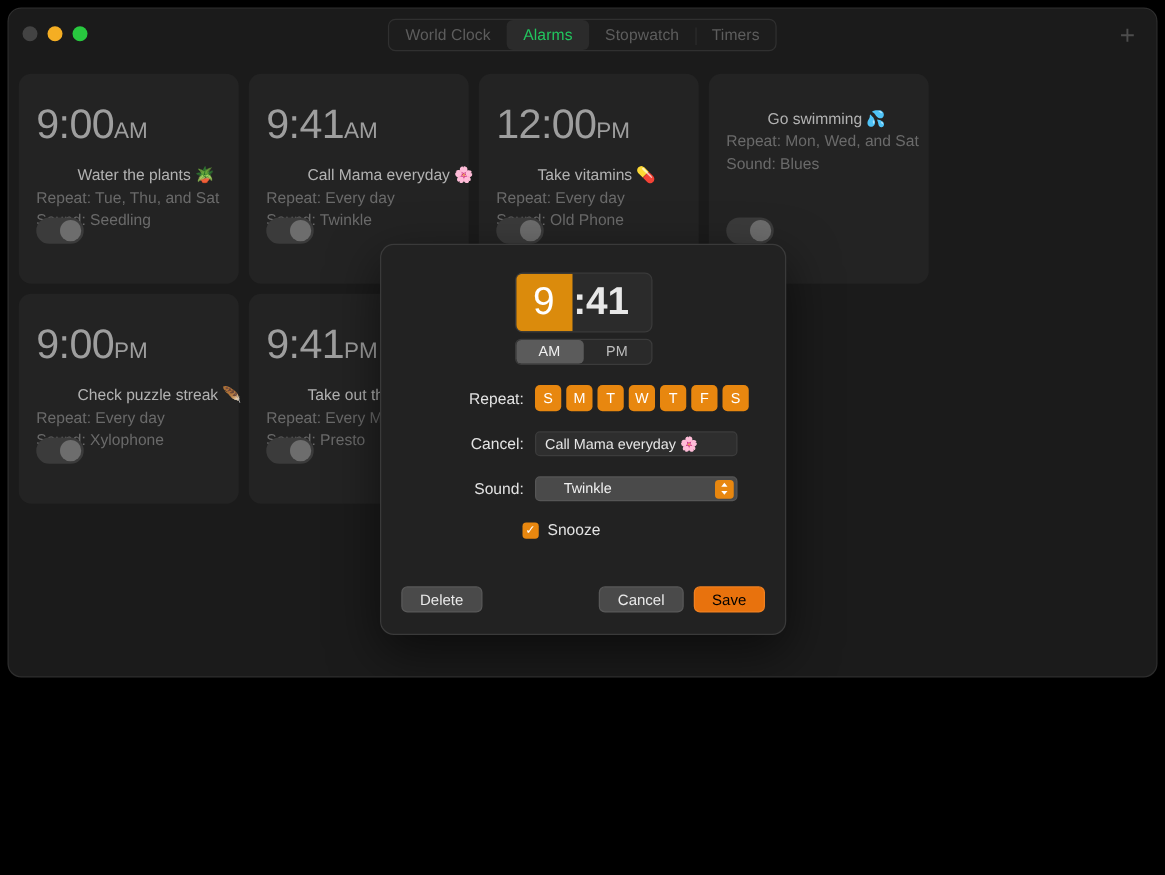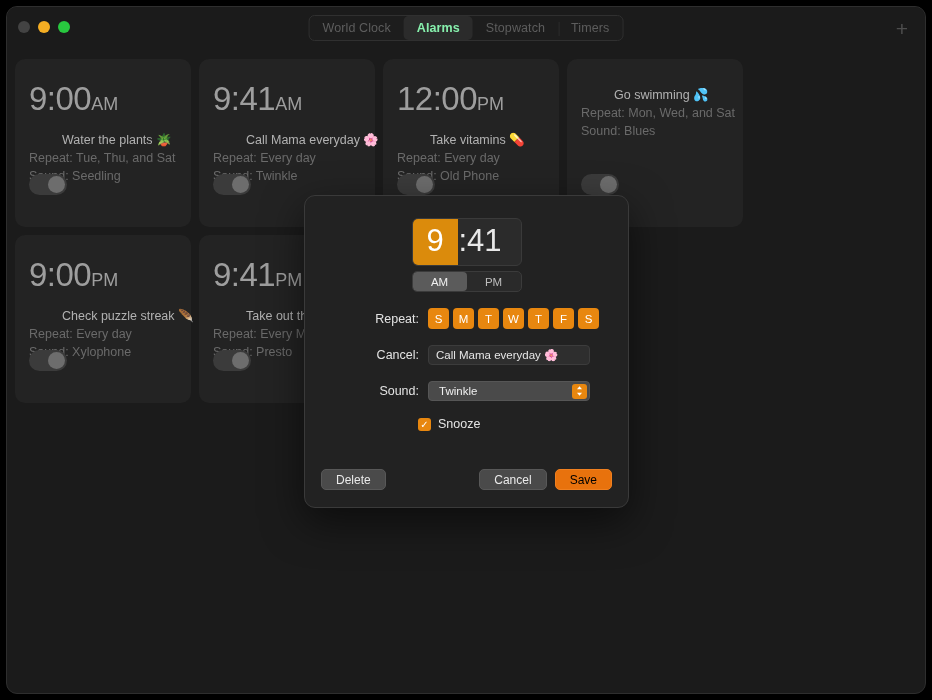--- a/index.html
+++ b/index.html
@@ -5,21 +5,21 @@
   * { box-sizing: border-box; margin: 0; padding: 0; }
   html, body {
     width: 932px; height: 700px;
     background: #000;
     font-family: "Liberation Sans", sans-serif;
     overflow: hidden;
   }
   .window {
     position: absolute;
     left: 6px; top: 6px;
-    width: 920px; height: 688px;
+    width: 920px; height: 536px;
     background: #1b1b1b;
     border-radius: 11px;
     border: 1px solid #2e2e2e;
     overflow: hidden;
   }
 
   
   .titlebar {
     position: relative;
     height: 41px;
@@ -55,23 +55,22 @@
     position: relative;
   }
   .tab + .tab::before {
     content: "";
     position: absolute; left: 0; top: 6px;
     width: 1px; height: 14px;
     background: #2c2c2c;
   }
   .tab.active {
     background: #2b2b2b;
-    color: #86efac;
+    color: #22c55e;
     border-radius: 5px;
-    font-weight: bold;
   }
   .tab.active::before, .tab.active + .tab::before { background: transparent; }
 
   .addbtn {
     position: absolute;
     right: 12px; top: 12px;
     width: 22px; height: 22px;
     color: #4d4d4d;
     font-size: 21px; line-height: 19px;
     text-align: center;
@@ -162,21 +161,21 @@
     color: #fff;
     font-size: 31px;
     font-weight: 400;
     display: flex; align-items: center; justify-content: center;
     width: 45px;
     padding-bottom: 3px;
   }
   .rest {
     color: #e8e8e8;
     font-size: 31px;
-    font-weight: 400;
+    font-weight: 700;
     display: flex; align-items: center;
     padding-bottom: 3px;
     padding-left: 1px;
   }
   .ampm {
     width: 110px;
     margin: 5px auto 0 auto;
     height: 21px;
     display: flex;
     border: 1px solid #3b3b3b;
@@ -233,21 +232,21 @@
     white-space: nowrap; overflow: hidden;
   }
   .select {
     width: 162px; height: 20px;
     background: #4a4a4a;
     border: 1px solid #565656;
     border-radius: 4px;
     color: #f0f0f0;
     font-size: 11.5px;
     display: flex; align-items: center;
-    padding: 0 10px;
+    padding: 0 22px;
     position: relative;
   }
   .stepper {
     position: absolute;
     right: 2px; top: 1.5px;
     width: 15px; height: 15px;
     background: #e8870f;
     border-radius: 3px;
     color: #fff;
     font-size: 8px;

